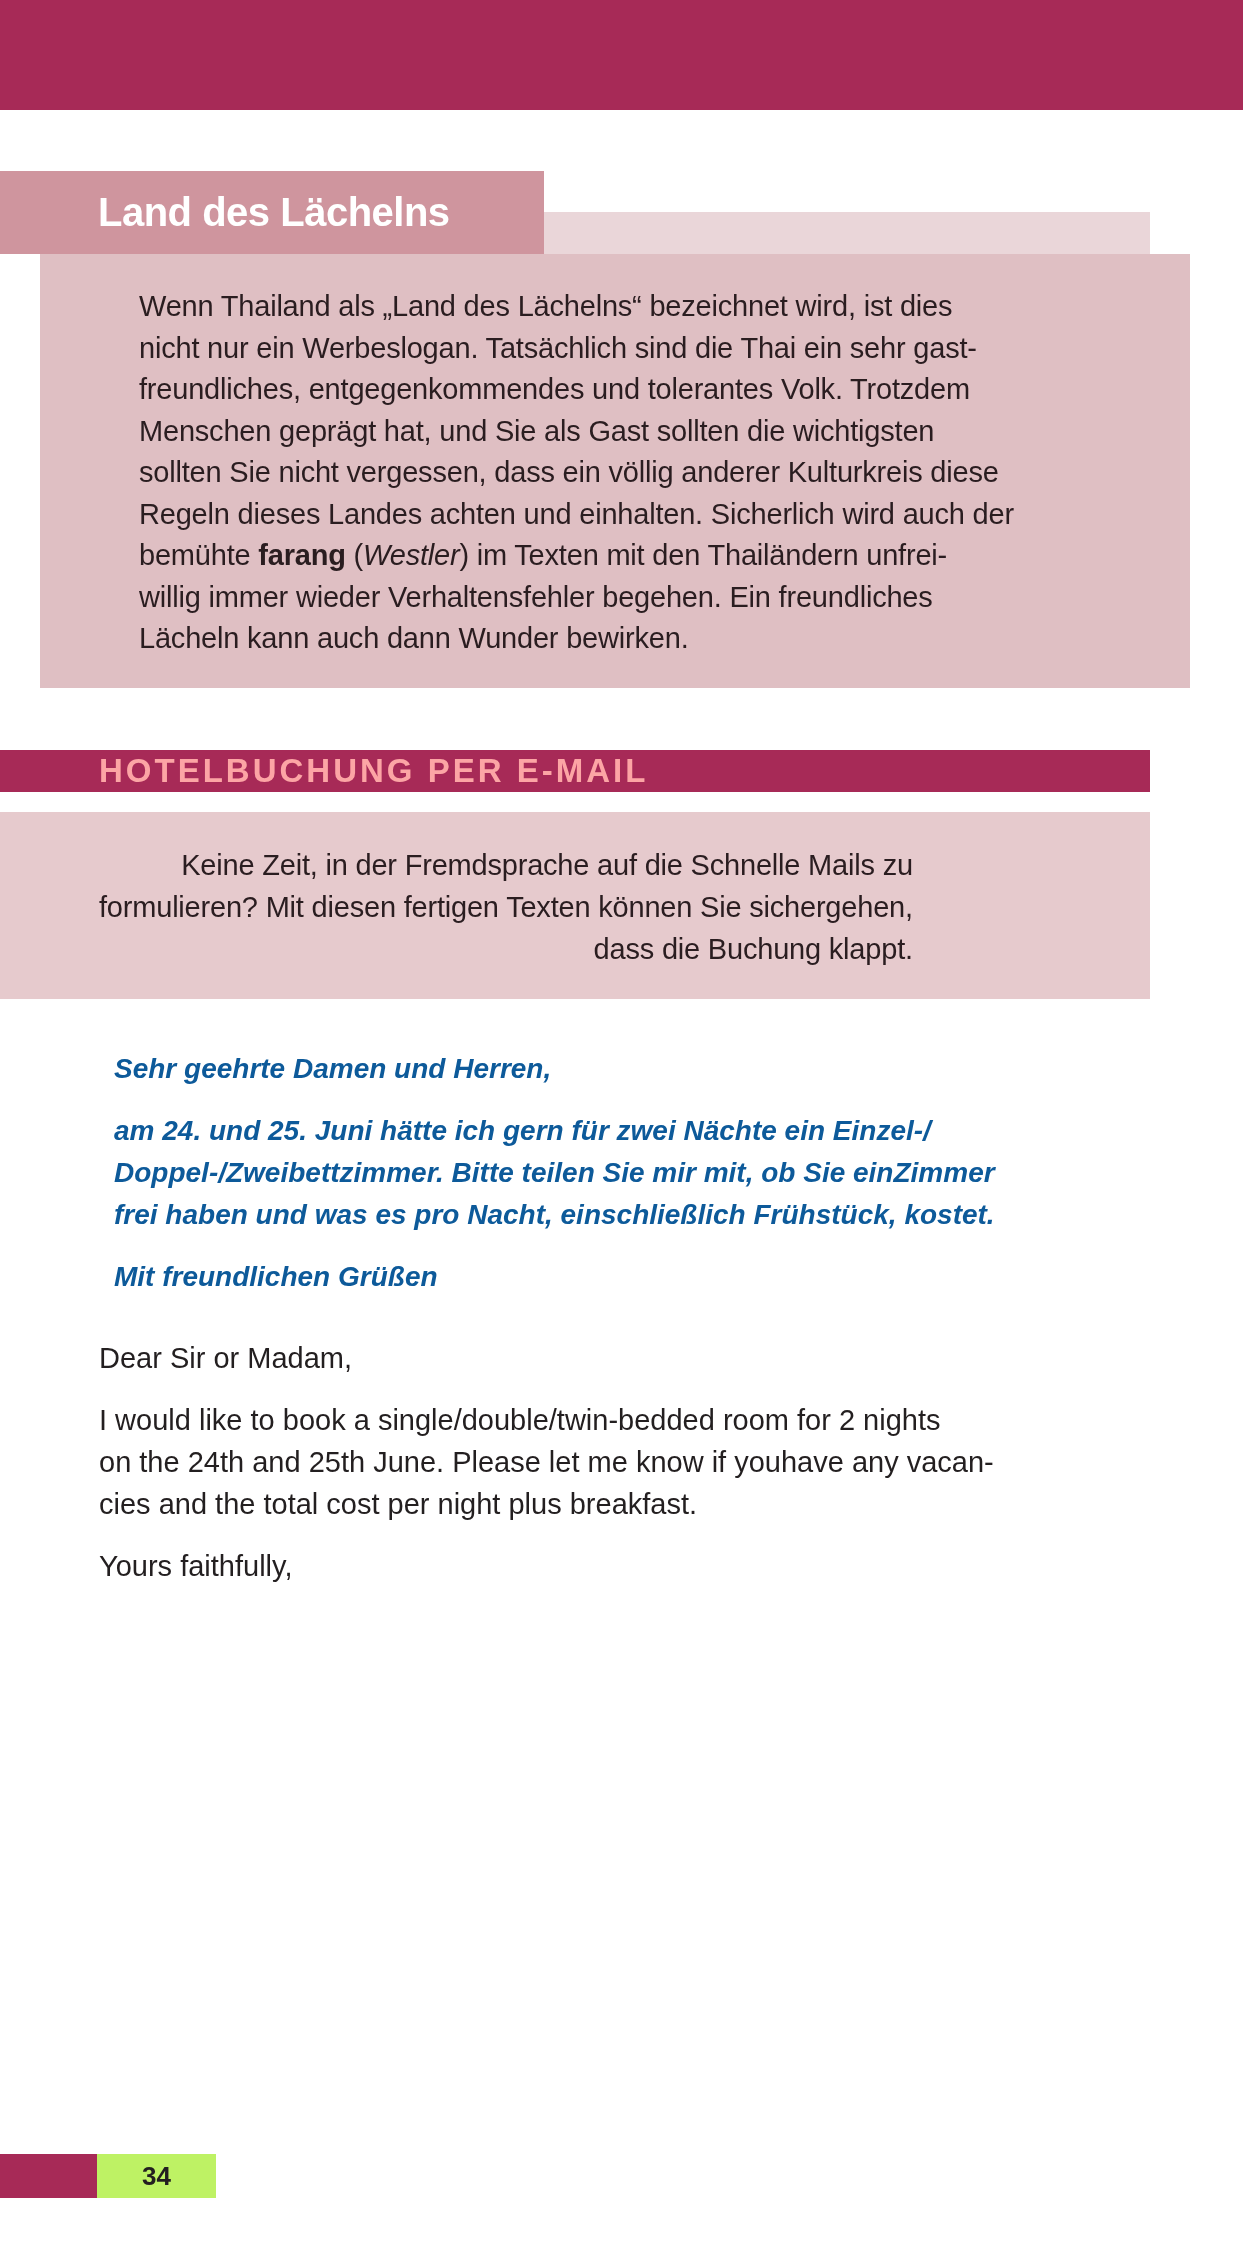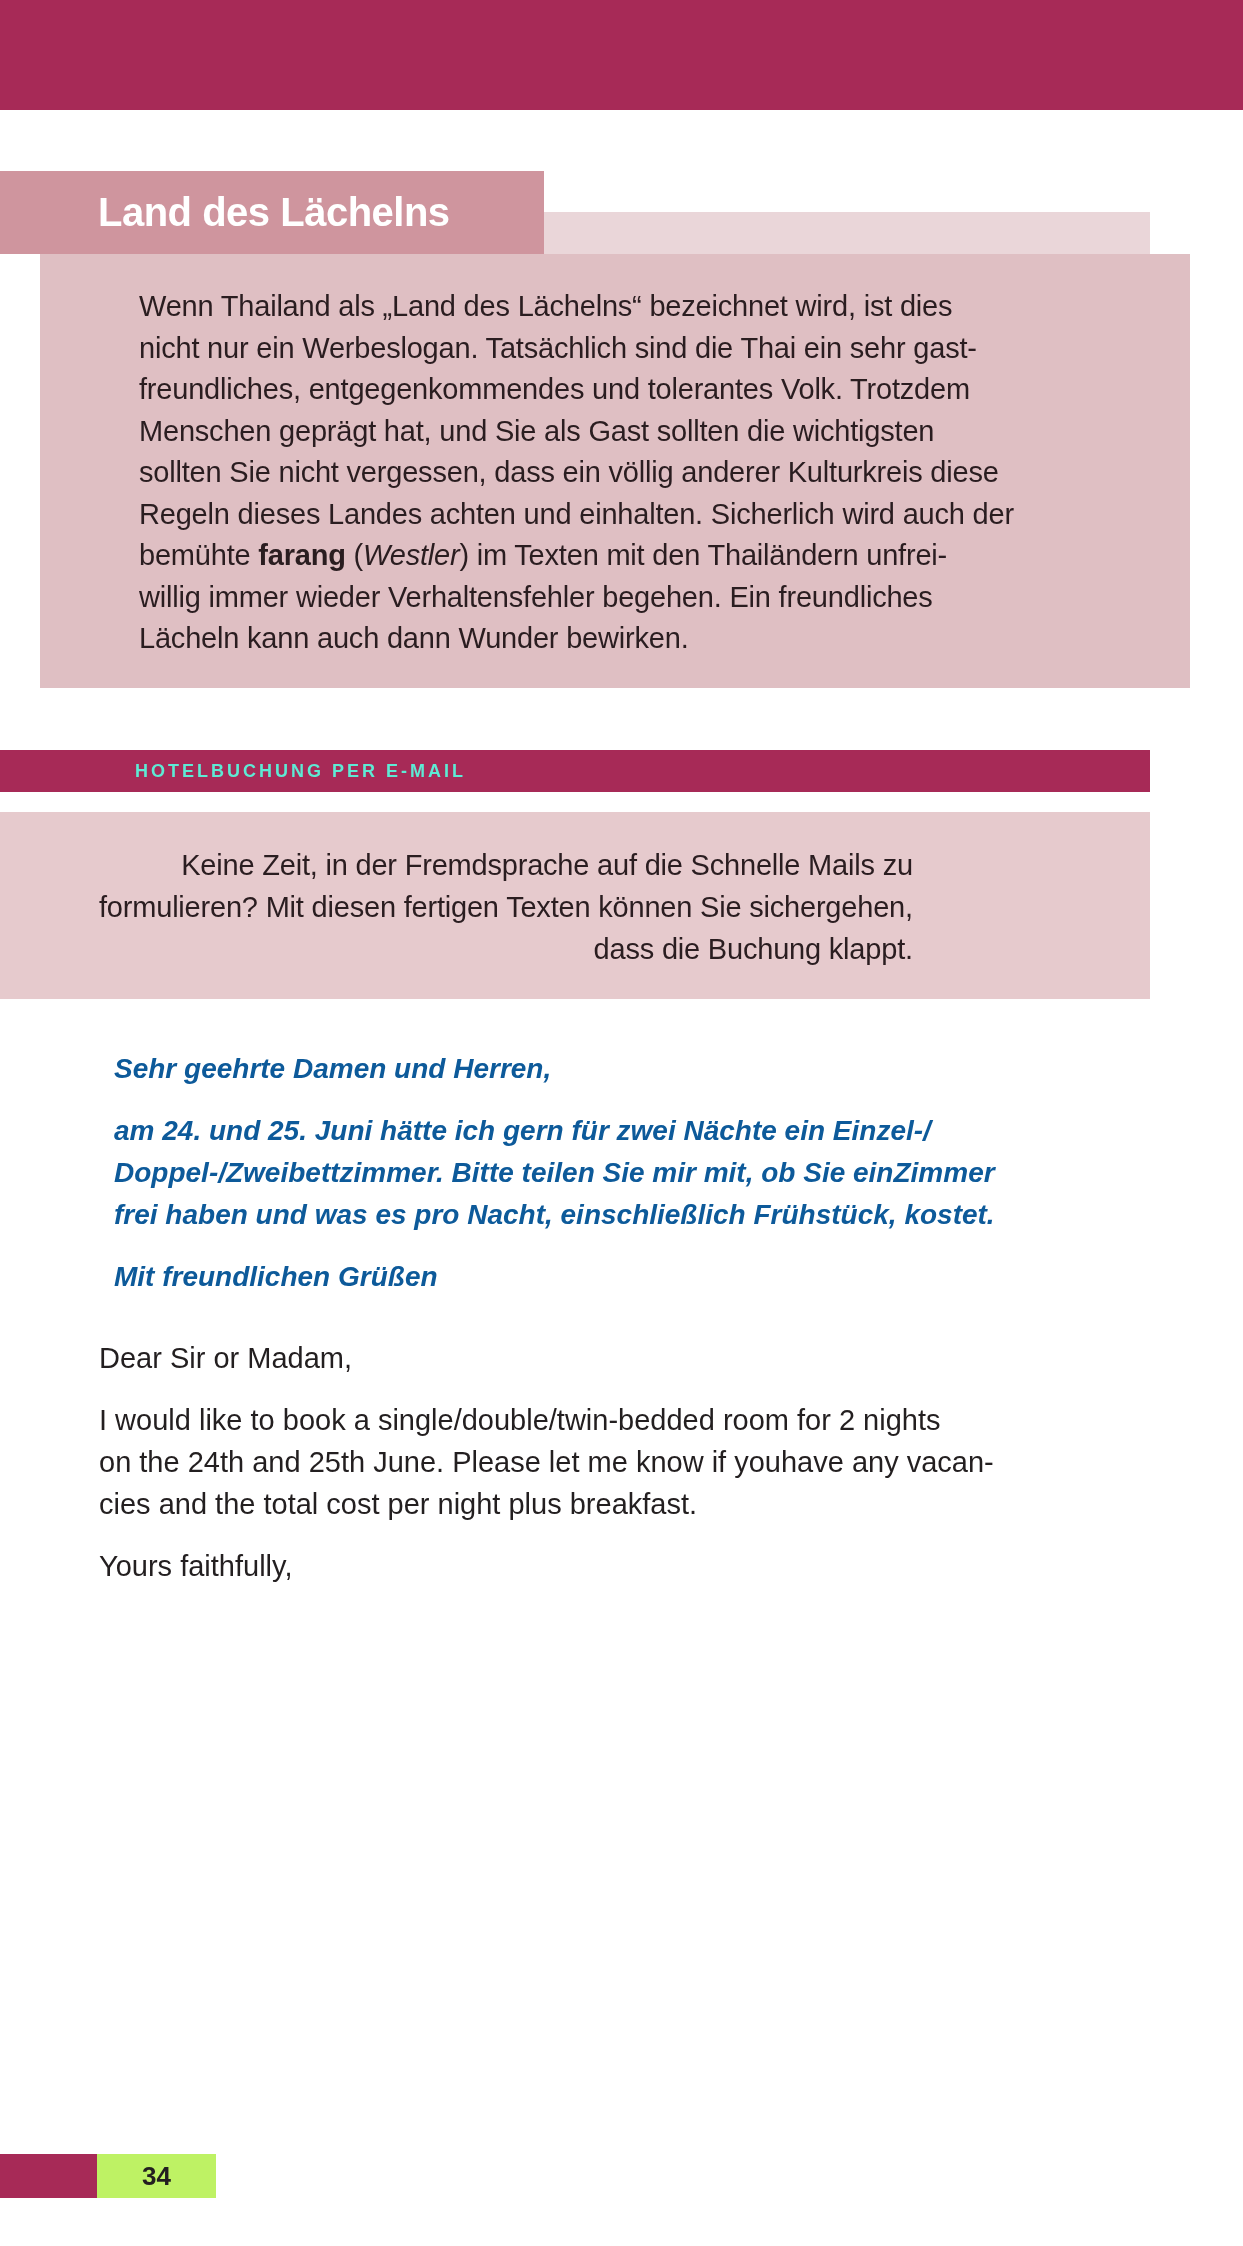--- a/index.html
+++ b/index.html
@@ -19,22 +19,22 @@
   }
   .info-box { position: absolute; left: 0; top: 254px; width: 1150px; height: 434px; background: #dfbfc3; margin-left: 40px; }
   .info-text {
     position: absolute; left: 99px; top: 32px; width: 1000px;
     font-size: 29px; line-height: 41.5px; color: #2a1d20; letter-spacing: -0.2px;
   }
   .info-line { display: block; white-space: nowrap; }
 
   .section-bar { position: absolute; left: 0; top: 750px; width: 1150px; height: 42px; background: #a72a57; }
   .section-label {
-    position: absolute; left: 99px; top: 0; line-height: 42px; font-size: 18px; font-weight: bold;
-    color: #5eead4; letter-spacing: 3px; white-space: nowrap; margin-left: 36px;
+    position: absolute; left: 99px; top: 0; line-height: 42px; font-size: 33px; font-weight: bold;
+    color: #fca5a5; letter-spacing: 3px; white-space: nowrap;
   }
   .intro-box { position: absolute; left: 0; top: 812px; width: 1150px; height: 187px; background: #e6cacd; }
   .intro-text {
     position: absolute; left: 99px; top: 32px; font-size: 29px; line-height: 42px; color: #2a1d20; letter-spacing: -0.2px;
   }
   .intro-line { display: block; white-space: nowrap; text-align: right; }
 
   .de-block { position: absolute; left: 114px; top: 1048px; width: 1050px; color: #0d5a9a; font-style: italic; font-weight: bold; font-size: 28px; }
   .de-para { margin: 0 0 20px 0; line-height: 42px; }
   .de-line { display: block; white-space: nowrap; }

